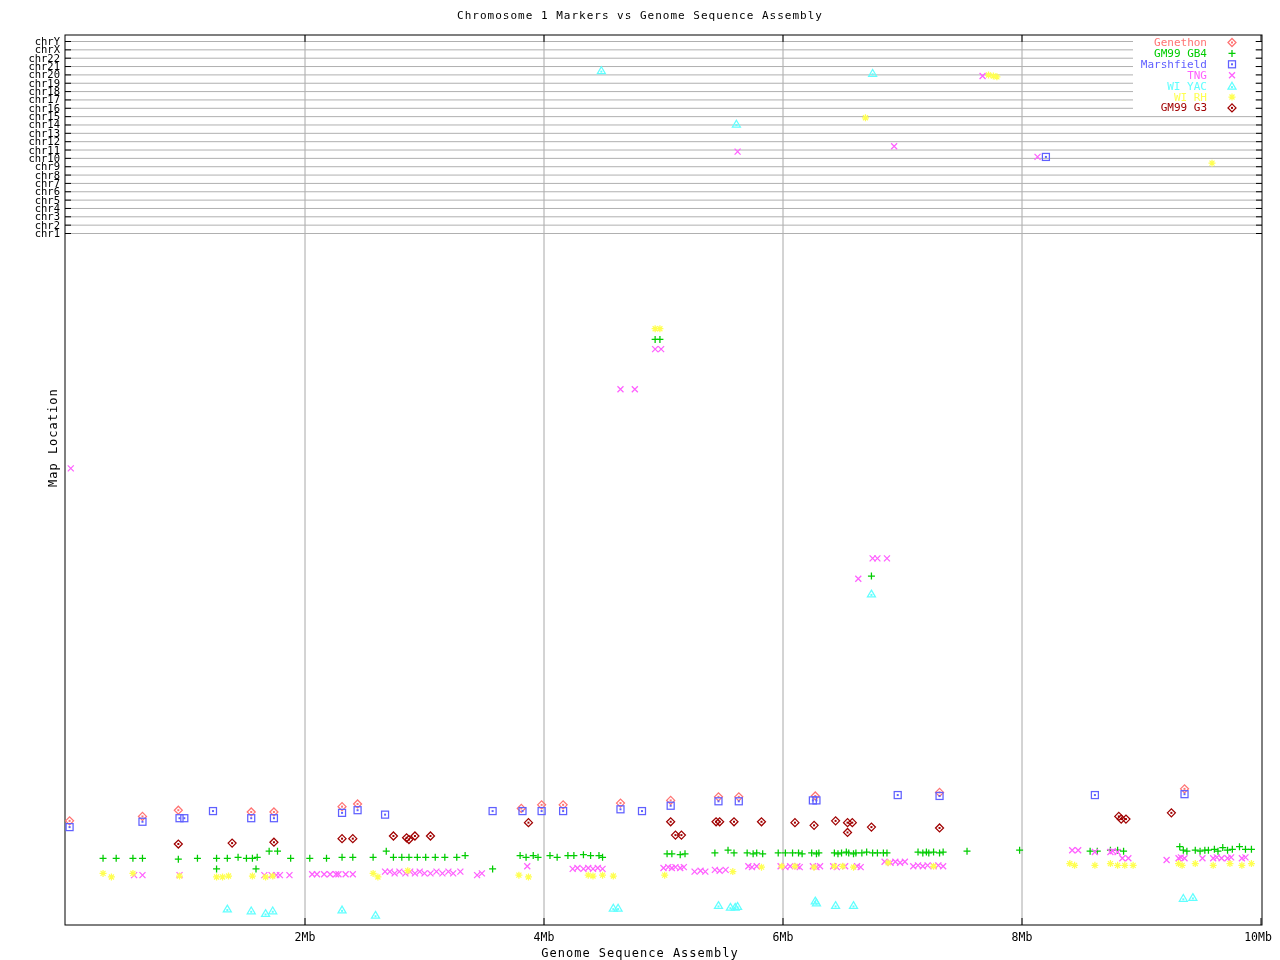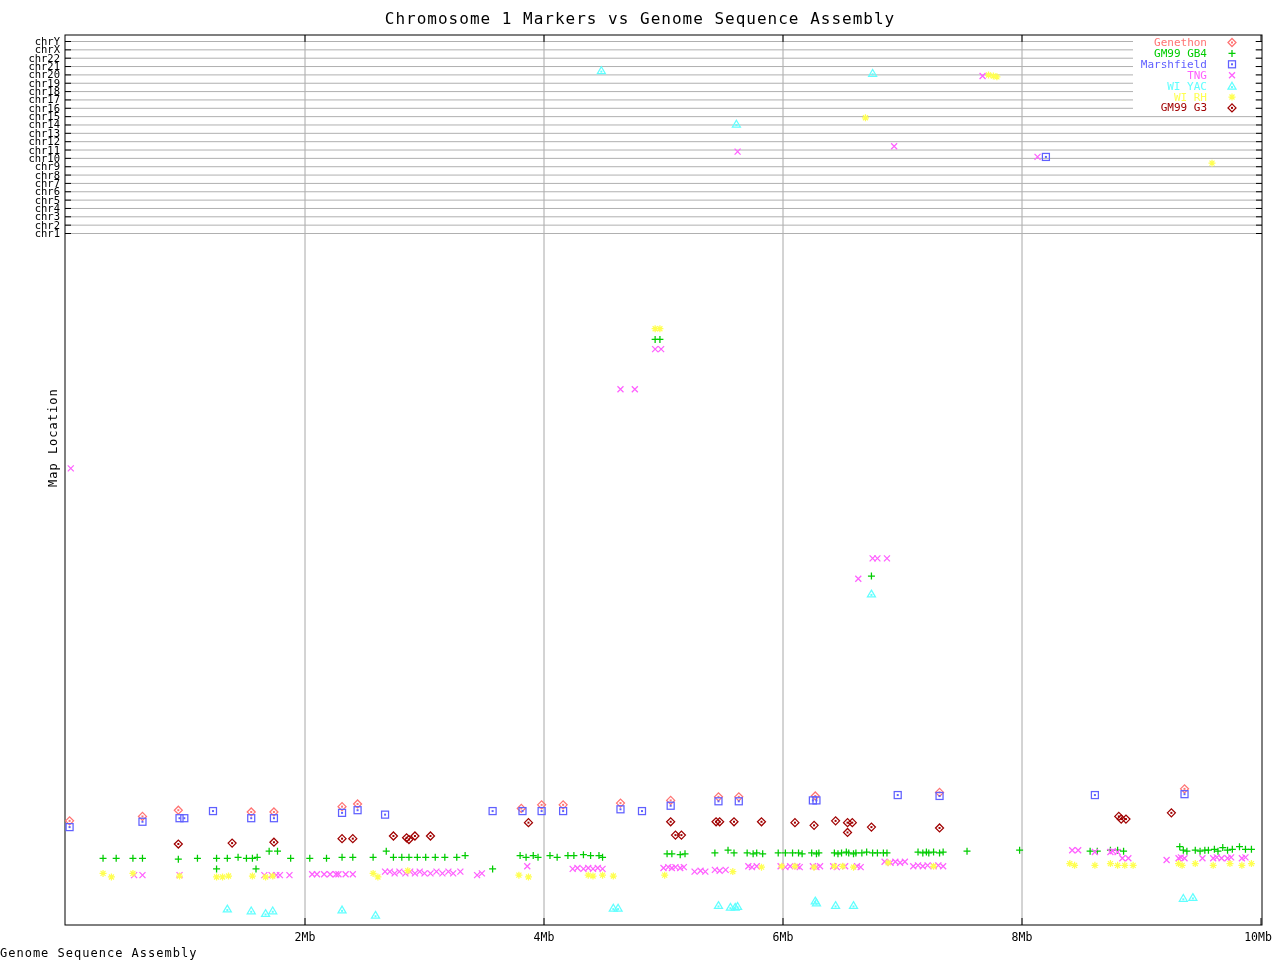--- a/index.html
+++ b/index.html
@@ -1,20 +1,20 @@
 <!DOCTYPE html>
 <html><head>
 <meta charset="utf-8">
 <style>
   html,body{margin:0;padding:0;background:#fff;}
   #screen{position:relative;width:1280px;height:960px;background:#ffffff;
           font-family:"DejaVu Sans Mono","Liberation Mono",monospace;color:#000;overflow:hidden;}
   .title{position:absolute;top:9px;left:0;width:1280px;text-align:center;
-         font-size:16px;letter-spacing:1px;white-space:pre;}
-  .xlabel{position:absolute;top:946px;left:0;width:1280px;
+         font-size:11px;letter-spacing:1px;white-space:pre;}
+  .xlabel{position:absolute;top:946px;left:0;width:1280px;text-align:center;
           font-size:12px;letter-spacing:1px;}
   .ylabel{position:absolute;left:4px;top:480px;font-size:12px;letter-spacing:1px;
           transform:rotate(-90deg) translateX(50%);transform-origin:center;white-space:nowrap;}
   svg text{font-family:"DejaVu Sans Mono","Liberation Mono",monospace;}
 </style>
 </head>
 <body>
 
 <div id="screen">
   <div class="title">Chromosome 1 Markers vs Genome Sequence Assembly</div>

